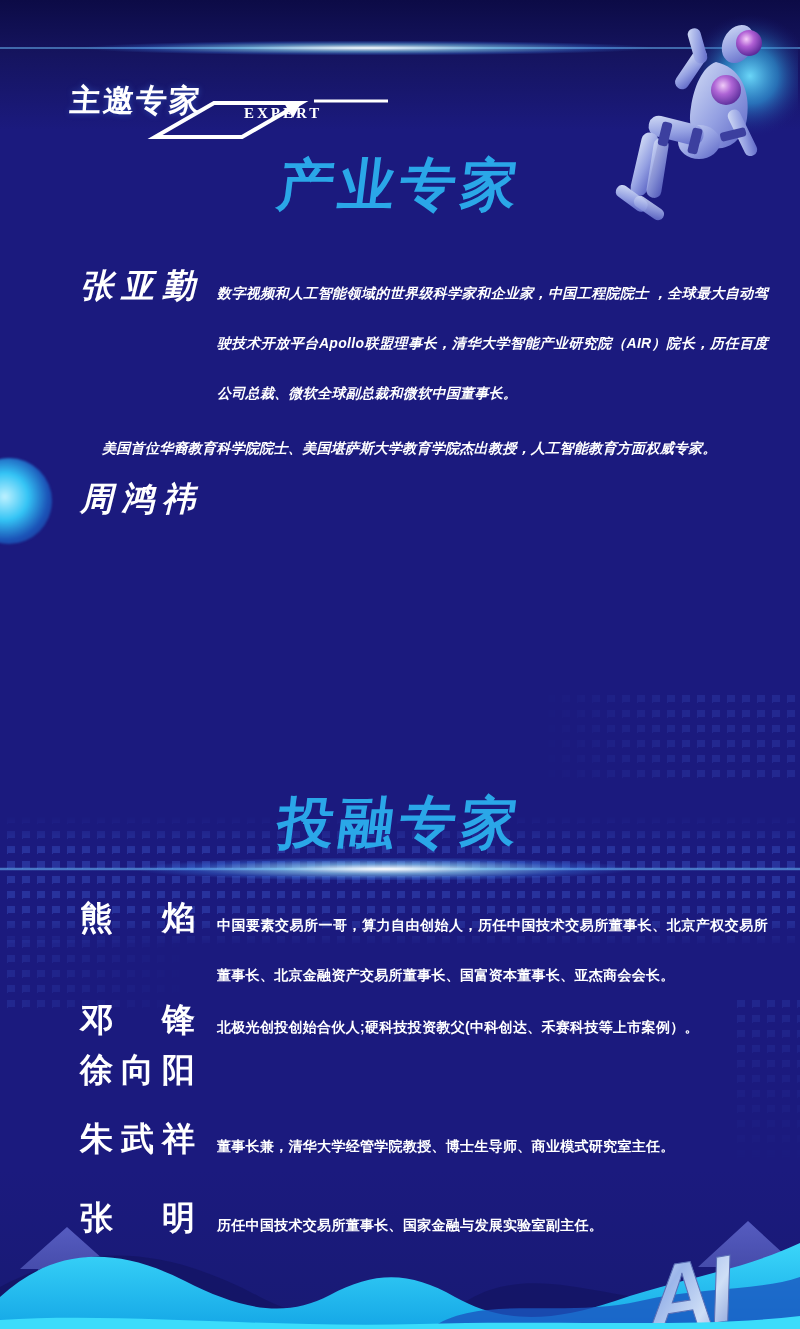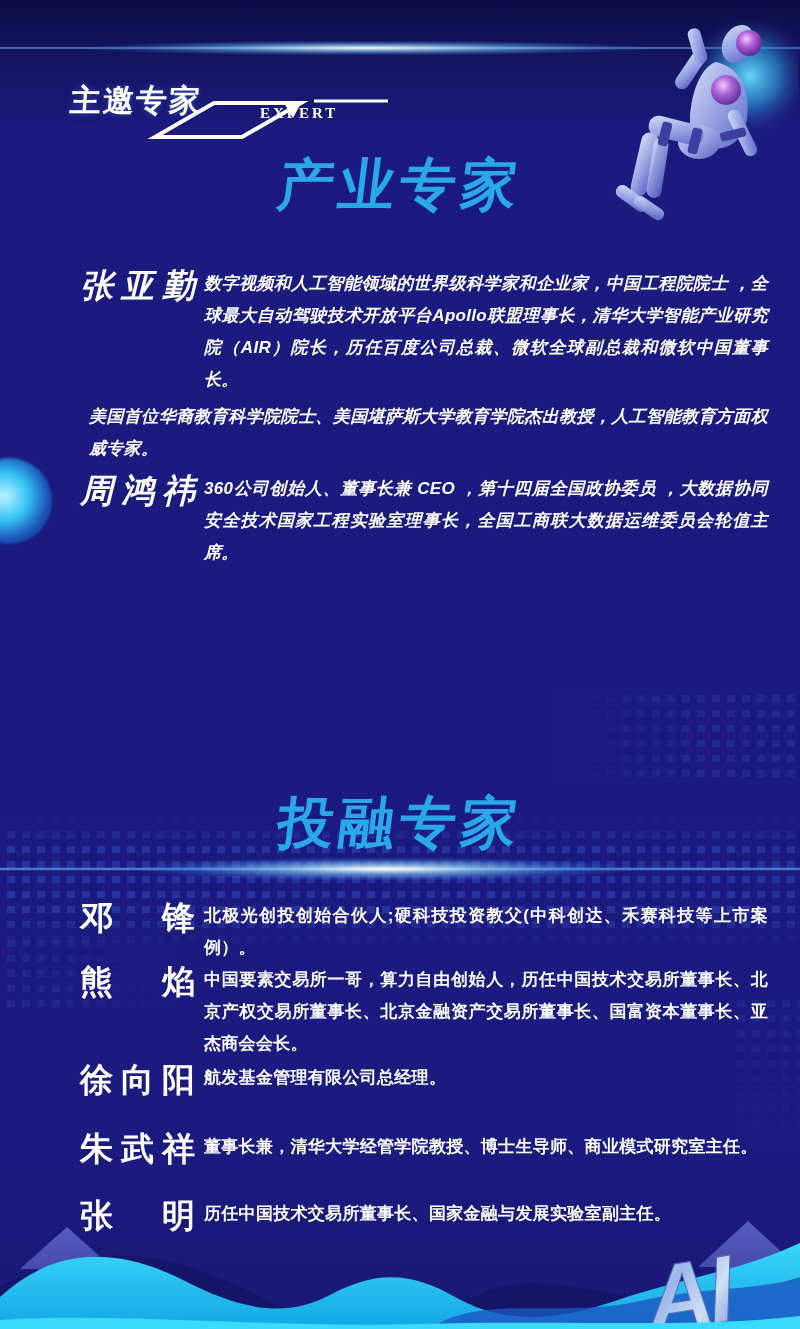--- a/index.html
+++ b/index.html
@@ -37,38 +37,38 @@
             mask-image:linear-gradient(#000,transparent);}
   
   .orb{position:absolute;left:-34px;top:458px;width:86px;height:86px;border-radius:50%;
     background:radial-gradient(circle at 45% 45%, #bdf1ff 0%, #34c4f5 35%, rgba(28,130,230,.55) 65%, rgba(28,130,230,0) 100%);
     filter:blur(1px);}
   
   .brand{position:absolute;left:64px;top:80px;width:330px;height:70px;}
   .brand-title{position:absolute;left:6px;top:0;font-size:31px;font-weight:800;letter-spacing:2px;
     transform:skewX(-4deg);text-shadow:0 0 6px rgba(80,140,255,.4);}
   .brand-svg{position:absolute;left:0;top:0;}
-  .expert-label{position:absolute;left:196px;top:25px;font-family:"Liberation Serif","DejaVu Serif",serif;
+  .expert-label{position:absolute;left:180px;top:25px;font-family:"Liberation Serif","DejaVu Serif",serif;
     font-size:15px;font-weight:700;letter-spacing:3px;}
   
   .robot{position:absolute;left:598px;top:10px;width:200px;height:230px;}
   
   .sec-title{position:absolute;left:0;right:0;text-align:center;
     font-size:56px;font-weight:900;color:#2aa7e8;letter-spacing:5px;
     transform:skewX(-7deg);}
   .title-1{top:148px;}
   .title-2{top:786px;}
   
   .rows{position:absolute;left:80px;right:32px;}
   .rows-1{top:268px;font-style:italic;}
   .rows-2{top:900px;}
   .row{display:flex;align-items:flex-start;}
   .ename{flex:0 0 115px;width:115px;font-size:33px;font-weight:800;line-height:40px;margin-top:-2px;
     text-align:justify;text-align-last:justify;letter-spacing:0;}
-  .edesc{flex:1;margin-left:9px;font-size:17px;font-weight:700;line-height:32px;letter-spacing:.3px;
+  .edesc{flex:1;margin-left:22px;font-size:14px;font-weight:700;line-height:50px;letter-spacing:.3px;
     text-align:justify;}
   .mb5{margin-bottom:5px}.mb8{margin-bottom:8px}.mb7{margin-bottom:7px}.mb0{margin-bottom:0}
   .mb2{margin-bottom:2px}.mb31{margin-bottom:31px}.mb29{margin-bottom:29px}
   
   .footer{position:absolute;left:0;bottom:0;width:800px;height:150px;}
 </style>
 </head>
 <body>
 
 <div class="poster">
@@ -137,39 +137,37 @@
   <div class="rows rows-1">
     <div class="row mb5">
       <div class="ename">张亚勤</div>
       <div class="edesc">数字视频和人工智能领域的世界级科学家和企业家，中国工程院院士 ，全球最大自动驾驶技术开放平台Apollo联盟理事长，清华大学智能产业研究院（AIR）院长，历任百度公司总裁、微软全球副总裁和微软中国董事长。</div>
     </div>
     <div class="row mb8">
       <div class="edesc">美国首位华裔教育科学院院士、美国堪萨斯大学教育学院杰出教授，人工智能教育方面权威专家。</div>
     </div>
     <div class="row mb0">
       <div class="ename">周鸿祎</div>
-      <div class="edesc">360公司创始人、董事长兼 CEO ，第十四届全国政协委员 ，大数据协同安全技术国家工程实验室理事长，全国工商联大数据运维委员会轮值主席。</div>
     </div>
   </div>
 
   <div class="sec-title title-2">投融专家</div>
   <div class="streak streak-mid"></div>
 
   <div class="rows rows-2">
+    <div class="row mb2">
+      <div class="ename">熊焰</div>
+      <div class="edesc">中国要素交易所一哥，算力自由创始人，历任中国技术交易所董事长、北京产权交易所董事长、北京金融资产交易所董事长、国富资本董事长、亚杰商会会长。</div>
+    </div>
     <div class="row mb0">
       <div class="ename">邓锋</div>
       <div class="edesc">北极光创投创始合伙人;硬科技投资教父(中科创达、禾赛科技等上市案例）。</div>
     </div>
-    <div class="row mb2">
-      <div class="ename">熊焰</div>
-      <div class="edesc">中国要素交易所一哥，算力自由创始人，历任中国技术交易所董事长、北京产权交易所董事长、北京金融资产交易所董事长、国富资本董事长、亚杰商会会长。</div>
-    </div>
     <div class="row mb31">
       <div class="ename">徐向阳</div>
-      <div class="edesc">航发基金管理有限公司总经理。</div>
     </div>
     <div class="row mb29">
       <div class="ename">朱武祥</div>
       <div class="edesc">董事长兼，清华大学经管学院教授、博士生导师、商业模式研究室主任。</div>
     </div>
     <div class="row mb0">
       <div class="ename">张明</div>
       <div class="edesc">历任中国技术交易所董事长、国家金融与发展实验室副主任。</div>
     </div>
   </div>

